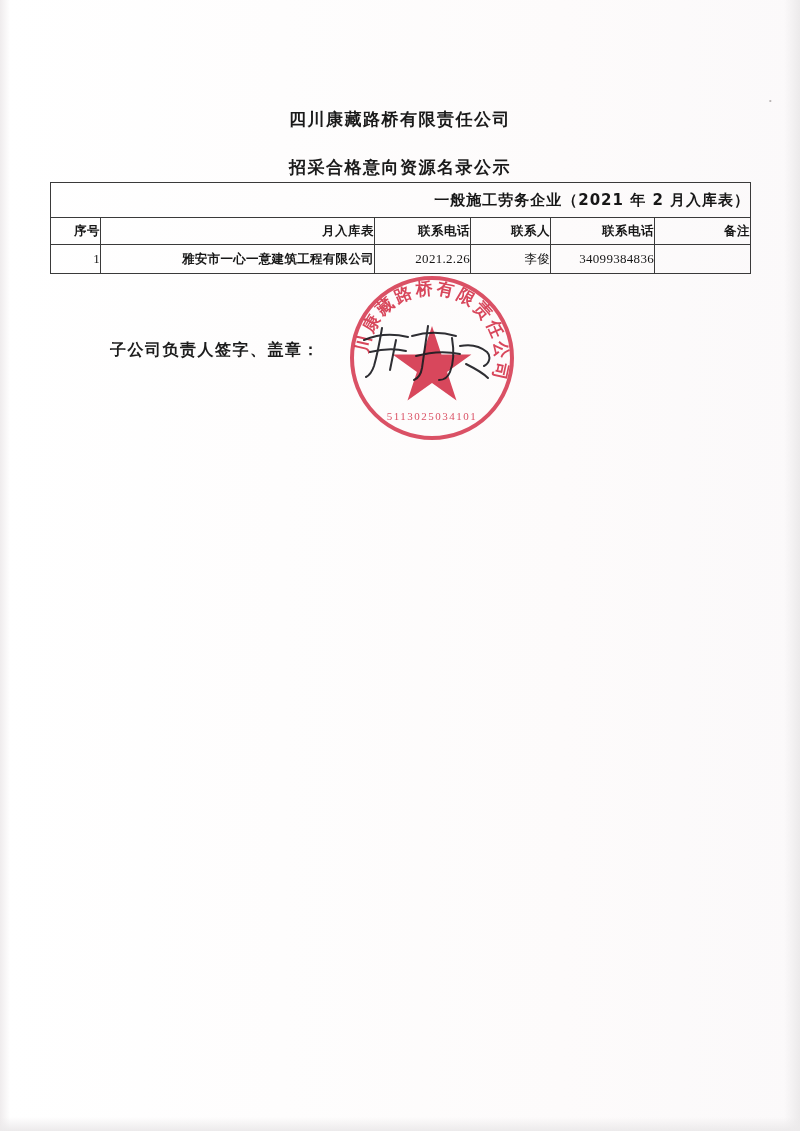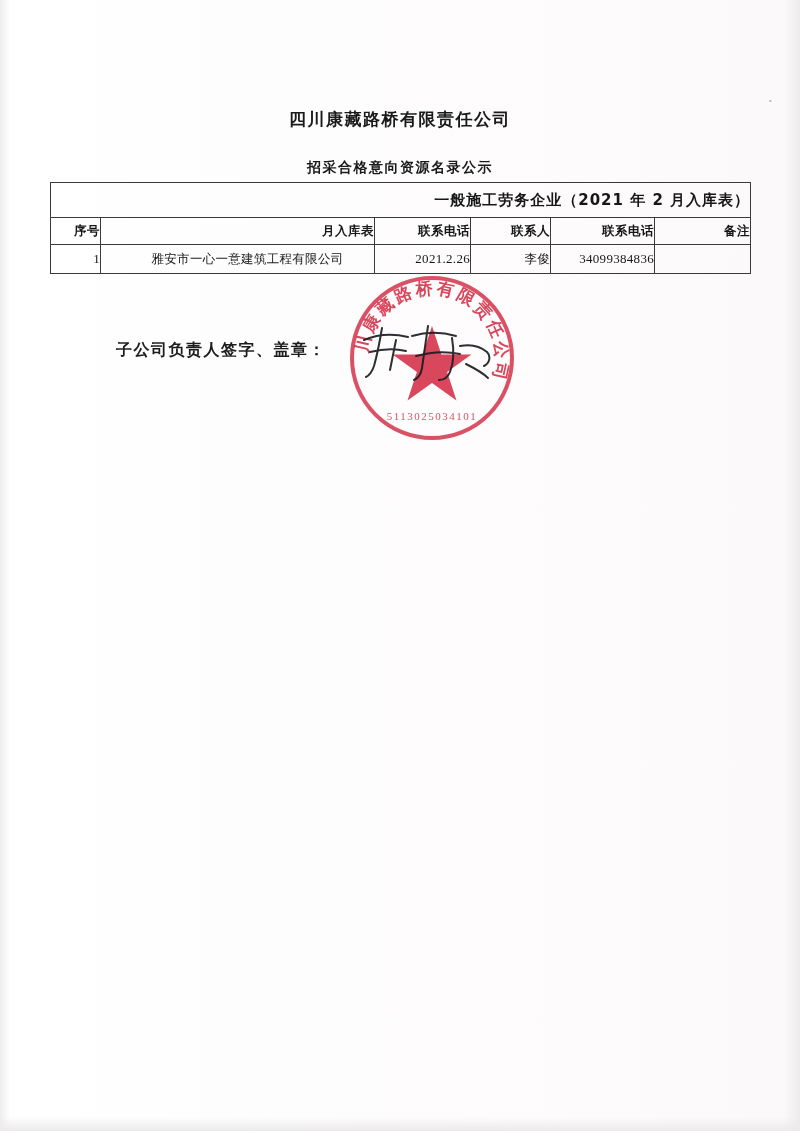--- a/index.html
+++ b/index.html
@@ -59,21 +59,21 @@
   .doc-title {
     font-family: "DejaVu Sans", "Liberation Sans", sans-serif;
     font-size: 17px;
     font-weight: bold;
     letter-spacing: 1.5px;
     color: #1a1a1a;
     line-height: 30px;
   }
   .doc-subtitle {
     font-family: "DejaVu Sans", "Liberation Sans", sans-serif;
-    font-size: 14px;
+    font-size: 17px;
     font-weight: bold;
     letter-spacing: 1.5px;
     color: #1a1a1a;
     line-height: 30px;
     margin-top: 18px;
   }
 
   table.main-table {
     position: absolute;
     left: 50px;
@@ -107,27 +107,28 @@
     height: 28px;
     font-family: "DejaVu Sans", "Liberation Sans", sans-serif;
     font-size: 12.5px;
     letter-spacing: 0.3px;
   }
   .body-cell.num {
     font-family: "Liberation Serif", serif;
     font-size: 13px;
   }
   .body-cell.name {
-    text-align: center;
+    text-align: right;
     padding-left: 20px;
+    font-weight: bold;
   }
 
   .signature-line {
     position: absolute;
-    left: 116px;
+    left: 110px;
     top: 340px;
     font-family: "DejaVu Sans", "Liberation Sans", sans-serif;
     font-size: 16px;
     font-weight: bold;
     letter-spacing: 1.5px;
     color: #1c1c1c;
   }
 
   
   .seal {

